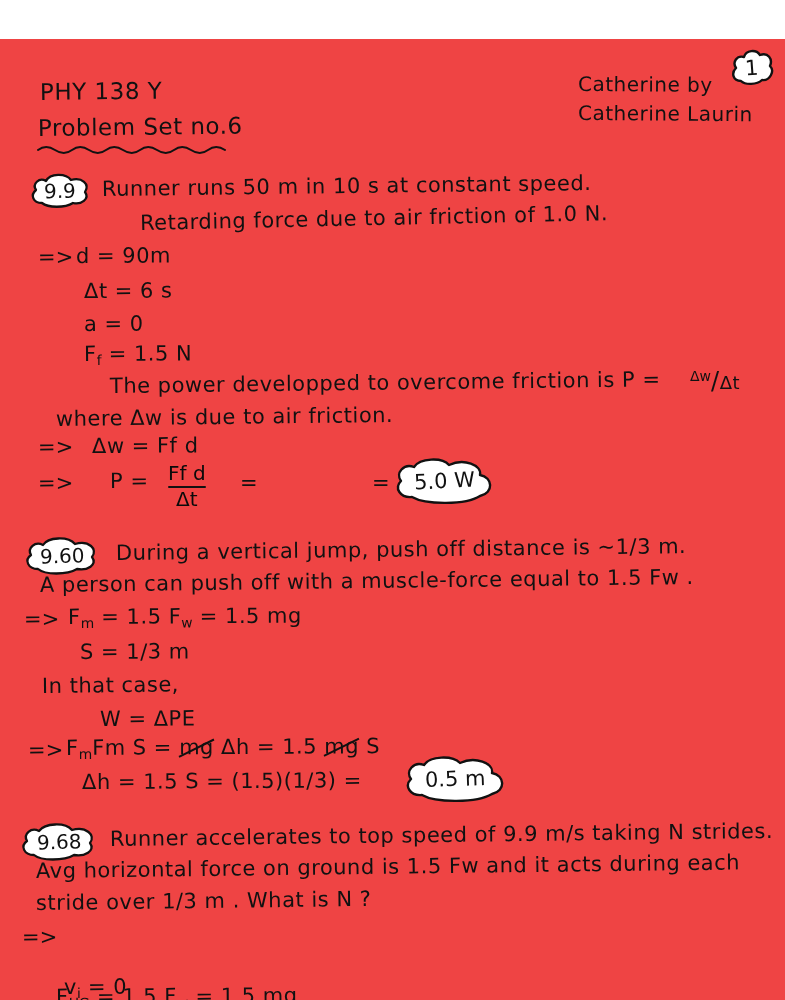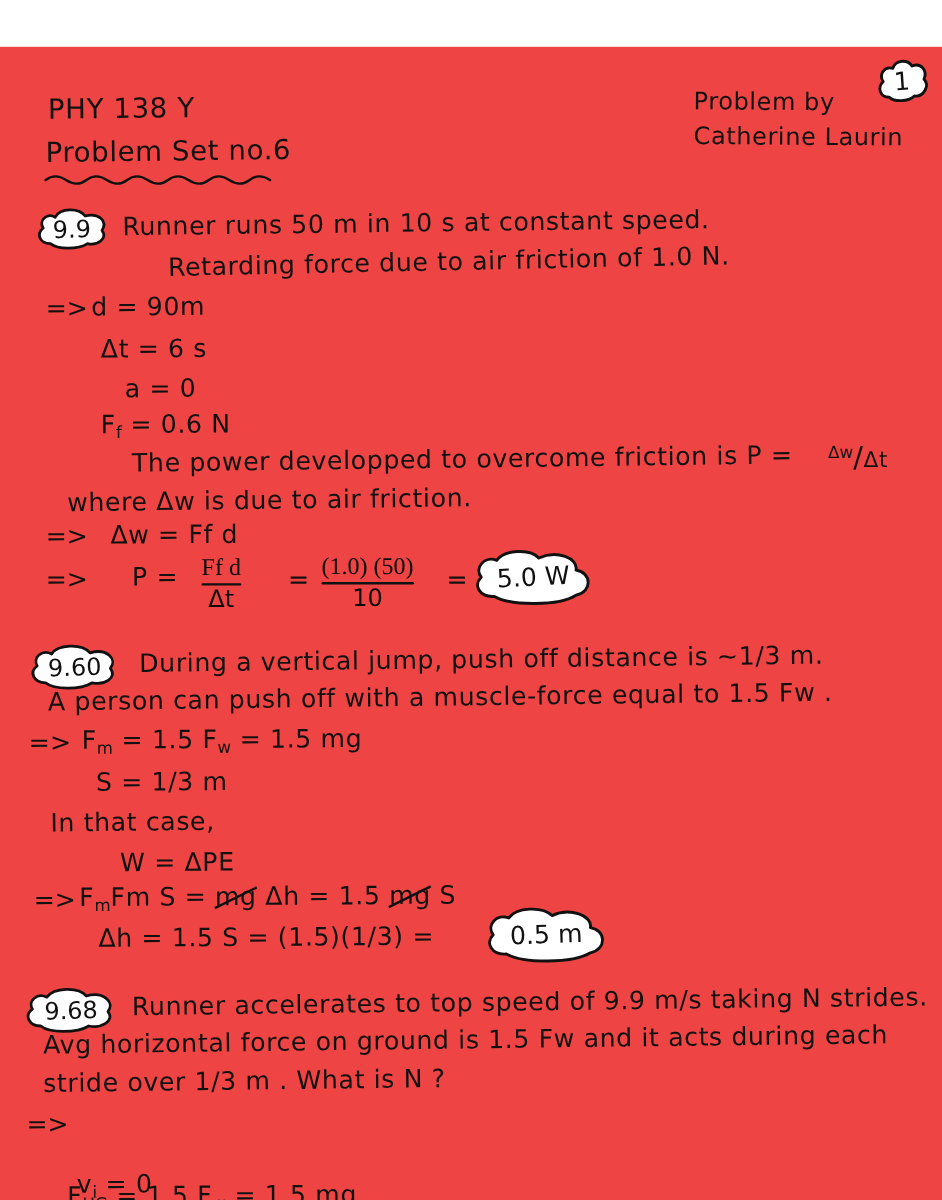--- a/index.html
+++ b/index.html
@@ -90,21 +90,21 @@
     position: absolute;
   }
 
   
   .frac {
     position: absolute;
     display: inline-block;
     text-align: center;
     line-height: 1.05;
   }
-  .frac .num { display: block; white-space: nowrap; font-family: Liberation Serif, serif; }
+  .frac .num { display: block; white-space: nowrap; }
   .frac .bar {
     display: block;
     height: 2px;
     background: #111;
     margin: 2px 0 1px 0;
     border-radius: 1px;
   }
   .frac .den { display: block; white-space: nowrap; }
 
   .arrow { letter-spacing: 0px; }
@@ -115,21 +115,21 @@
 <div class="page">
 
   <div class="hw s23 slant1" style="left:40px; top:40px;">PHY 138 Y</div>
 
   <div class="hw s23 slant1" style="left:38px; top:76px;">Problem Set no.6</div>
 
   <svg class="wavy" width="195" height="12" viewBox="0 0 195 12" style="left:36px; top:104px;">
     <path d="M2,7 Q10,1 19,7 T36,7 T53,7 T70,7 T87,7 T104,7 T121,7 T138,7 T155,7 T172,7 T189,7" fill="none" stroke="#111" stroke-width="2" stroke-linecap="round"></path>
   </svg>
 
-  <div class="hw s20 slantp" style="left:578px; top:33px;">Problem by</div>
+  <div class="hw s20 slantp" style="left:578px; top:33px;">Catherine by</div>
   <div class="hw s20 slantp" style="left:578px; top:62px;">Catherine Laurin</div>
 
   <div class="cloud" style="left:729px; top:8px; width:46px; height:42px;">
     <svg class="cloud-svg" width="46" height="42" viewBox="0 0 46 42">
       <path d="M12,34 C4,34 2,26 7,21 C3,15 8,8 15,10 C17,3 27,2 31,8
                C39,5 44,12 41,19 C46,24 41,34 33,33 C28,38 16,38 12,34 Z" fill="#fff" stroke="#111" stroke-width="2.4" stroke-linejoin="round"></path>
     </svg>
     <span class="cloud-txt s21" style="transform:rotate(-4deg);">1</span>
   </div>
 
@@ -142,24 +142,24 @@
   </div>
 
   <div class="hw s21 slant1" style="left:102px; top:138px;">Runner runs 50 m in 10 s at constant speed.</div>
   <div class="hw s21 slant2" style="left:140px; top:172px;">Retarding force due to air friction of 1.0 N.</div>
 
   <div class="hw s21 arrow slant3" style="left:38px; top:206px;">=&gt;</div>
   <div class="hw s21 slant3" style="left:76px; top:205px;">d = 90m</div>
 
   <div class="hw s21 slant3" style="left:84px; top:240px;">Δt = 6 s</div>
 
-  <div class="hw s21 slant3" style="left:104px; top:273px;">a = 0</div>
+  <div class="hw s21 slant3" style="left:84px; top:273px;">a = 0</div>
 
   <div class="hw s21 slant3" style="left:84px; top:303px;">
-    <span>F</span><span class="sub">f</span><span> = 0.6 N</span>
+    <span>F</span><span class="sub">f</span><span> = 1.5 N</span>
   </div>
 
   <div class="hw s21 slant1" style="left:110px; top:335px;">The power developped to overcome friction is  P =</div>
 
   <div class="hw s20" style="left:690px; top:328px;">
     <span class="sup">Δw</span><span style="font-size:24px;">/</span><span style="font-size:18px;">Δt</span>
   </div>
 
   <div class="hw s21 slant1" style="left:56px; top:368px;">where  Δw is due to air friction.</div>
 
@@ -170,25 +170,20 @@
   <div class="hw s21 slant3" style="left:110px; top:430px;">P  =</div>
 
   <div class="frac s20" style="left:168px; top:424px;">
     <span class="num">Ff d</span>
     <span class="bar"></span>
     <span class="den">Δt</span>
   </div>
 
   <div class="hw s21" style="left:240px; top:432px;">=</div>
 
-  <div class="frac s20" style="left:268px; top:423px;">
-    <span class="num">(1.0) (50)</span>
-    <span class="bar"></span>
-    <span class="den">10</span>
-  </div>
 
   <div class="hw s21" style="left:372px; top:432px;">=</div>
 
   <div class="cloud" style="left:392px; top:418px; width:104px; height:48px;">
     <svg class="cloud-svg" width="104" height="48" viewBox="0 0 104 48">
       <path d="M20,40 C8,41 2,31 9,24 C3,16 12,6 22,10 C28,1 50,0 57,8
                C72,1 90,8 88,18 C101,20 102,36 88,39 C74,48 34,48 20,40 Z" fill="#fff" stroke="#111" stroke-width="2.4" stroke-linejoin="round"></path>
     </svg>
     <span class="cloud-txt s21" style="transform:rotate(-3deg);">5.0 W</span>
   </div>

